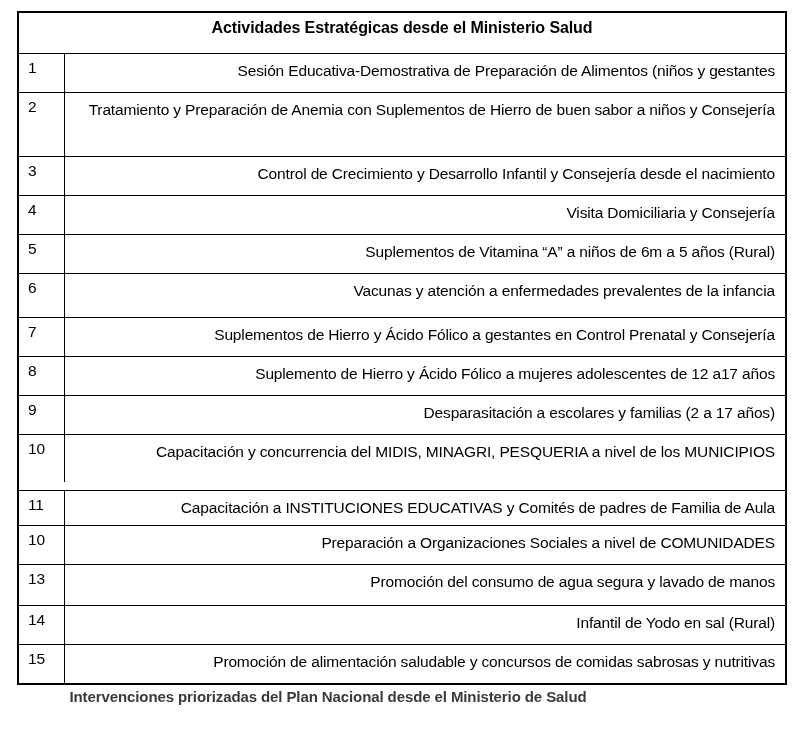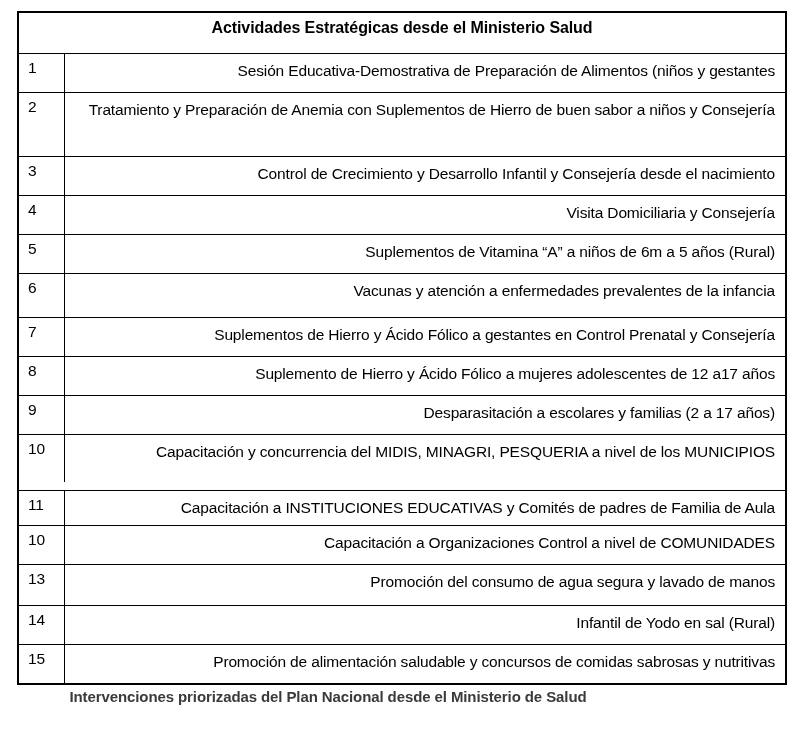--- a/index.html
+++ b/index.html
@@ -140,21 +140,21 @@
     <div class="text-cell">Capacitación y concurrencia del MIDIS, MINAGRI, PESQUERIA a nivel de los MUNICIPIOS</div>
   </div>
 
   <div class="trow h35">
     <div class="num-cell">11</div>
     <div class="text-cell">Capacitación a INSTITUCIONES EDUCATIVAS y Comités de padres de Familia de Aula</div>
   </div>
 
   <div class="trow">
     <div class="num-cell">10</div>
-    <div class="text-cell">Capacitación a Organizaciones Control a nivel de COMUNIDADES</div>
+    <div class="text-cell">Preparación a Organizaciones Sociales a nivel de COMUNIDADES</div>
   </div>
 
   <div class="trow h41">
     <div class="num-cell">13</div>
     <div class="text-cell">Promoción del consumo de agua segura y lavado de manos</div>
   </div>
 
   <div class="trow">
     <div class="num-cell">14</div>
     <div class="text-cell">Infantil de Yodo en sal (Rural)</div>

